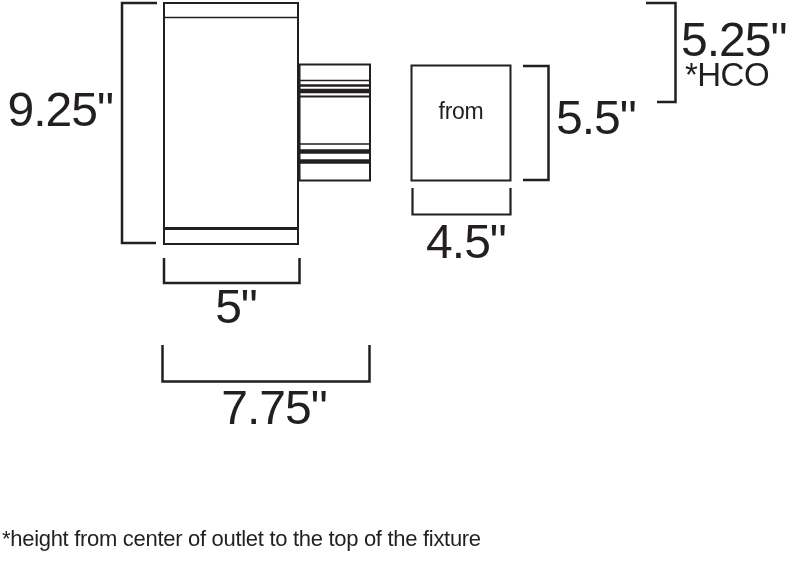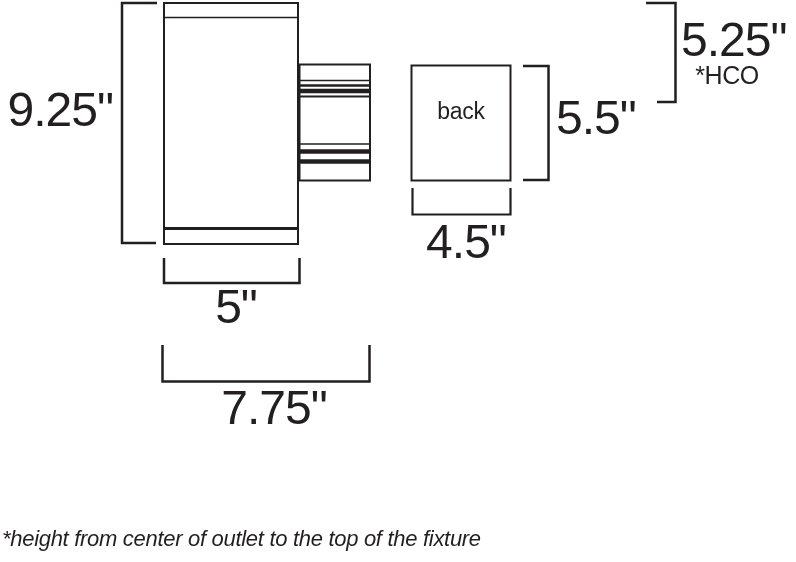--- a/index.html
+++ b/index.html
@@ -19,36 +19,35 @@
     line-height: 48px;
     letter-spacing: -1px;
     white-space: nowrap;
     color: var(--line);
   }
   .dim.center { text-align: center; }
   .dim.right { text-align: right; }
   .hco-note {
     position: absolute;
     left: 683px; top: 62px; width: 88px;
-    font-size: 25px; line-height: 26px;
+    font-size: 33px; line-height: 26px;
     text-align: center; letter-spacing: -0.5px;
   }
   .backplate-label {
     position: absolute;
     left: 411px; top: 95px; width: 100px;
     font-size: 23px; line-height: 33px;
     text-align: center; letter-spacing: -0.3px;
   }
   .footnote {
     position: absolute;
     left: 2px; top: 526px;
     font-size: 22px; line-height: 26px;
     letter-spacing: -0.3px;
     white-space: nowrap;
-    font-style: italic;
   }
 </style>
 </head>
 <body>
 
 <div id="stage">
 
   <svg id="linework" width="796" height="562" viewBox="0 0 796 562" fill="none" stroke="#231f20" stroke-width="2">
 
     <path d="M157 3 H122 V243 H156" stroke-width="2.5"></path>
@@ -87,17 +86,17 @@
 
   <div class="dim center" style="left:406px; top:218px; width:120px;">4.5"</div>
 
   <div class="dim" style="left:556px; top:94px;">5.5"</div>
 
   <div class="dim" style="left:681px; top:16px;">5.25"</div>
 
   <div class="hco-note">*HCO</div>
 
   <div class="backplate-label">
-    <div>back</div>
+    <div>from</div>
   </div>
 
   <div class="footnote">*height from center of outlet to the top of the fixture</div>
 </div>
 
 </body></html>

